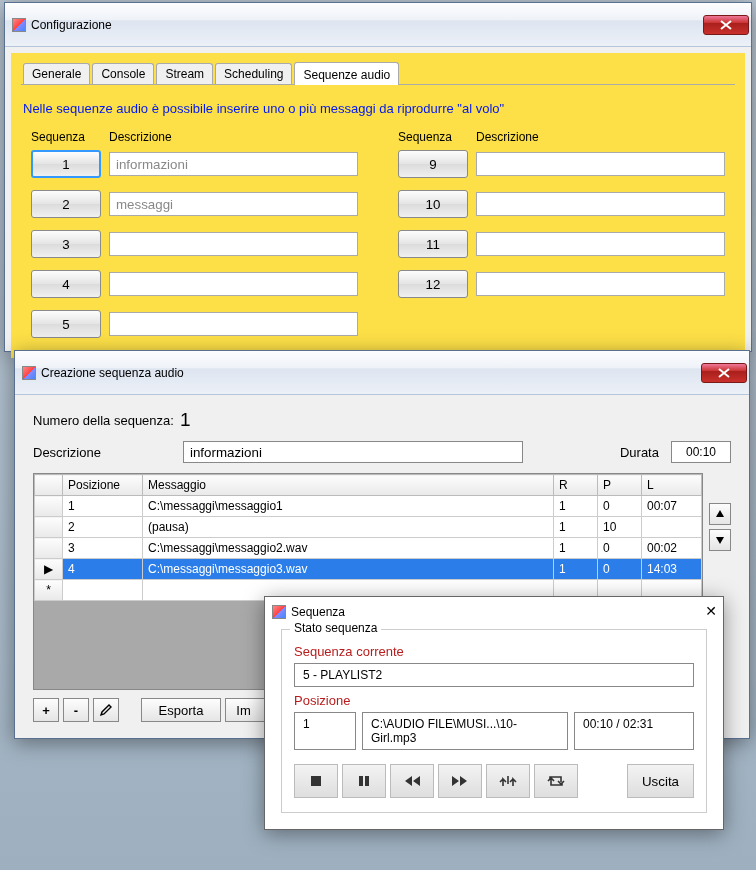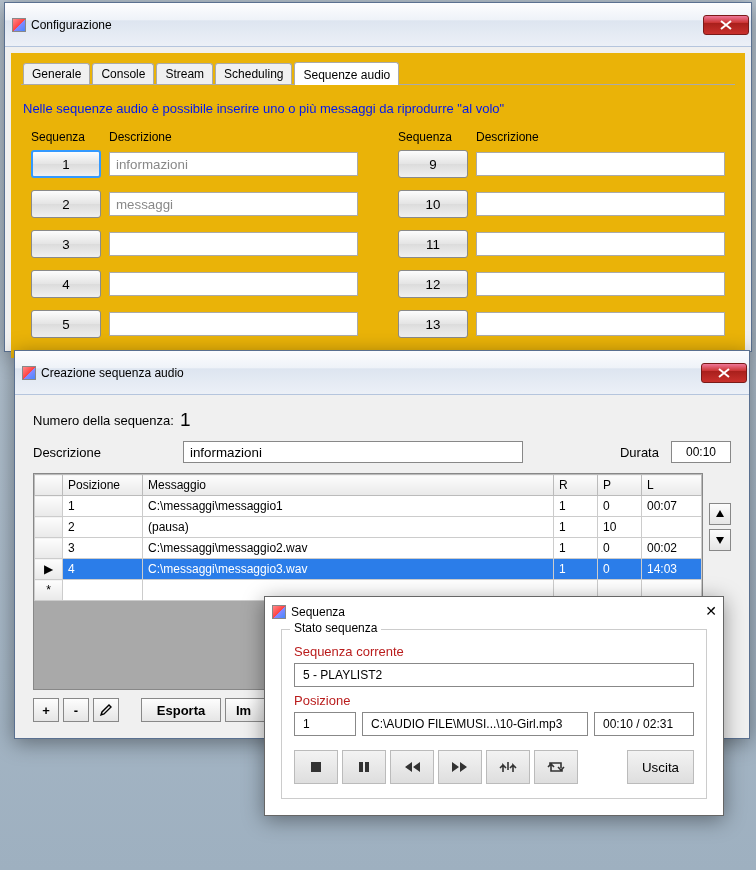--- a/index.html
+++ b/index.html
@@ -161,21 +161,20 @@
 }
 .bottom-toolbar { display: flex; gap: 4px; margin-top: 8px; align-items: center; }
 .tool-btn {
   height: 24px;
   border: 1px solid #888;
   background: linear-gradient(180deg,#fdfdfd,#e5e5e5);
   padding: 0 25px;
   cursor: pointer;
   display: inline-flex; align-items: center; justify-content: center;
   font-size: 13px;
-  font-weight: bold;
 }
 .tool-btn.small { width: 26px; padding: 0; font-weight: bold; }
 
 .w3 { left: 264px; top: 596px; width: 460px; background: #fff; border: 1px solid #666; }
 .w3 .titlebar { background: #fff; border-bottom: none; height: 26px; padding-top: 4px;}
 .w3 .titlebar .close-x {
   margin-left: auto;
   width: 20px; height: 18px;
   font-size: 14px;
   color: #000;
@@ -230,21 +229,21 @@
 <div class="window" style="left:4px; top:2px; width:748px; height:350px;">
   <div class="titlebar">
     <span class="appicon"></span>
     <span class="title">Configurazione</span>
     <div class="close-btn">
       <svg width="12" height="10" viewBox="0 0 12 10">
           <path d="M1 1 L11 9 M11 1 L1 9" stroke="#fff" stroke-width="2"></path>
         </svg>
     </div>
   </div>
-  <div class="client" style="background:#eab308;margin:6px;border:0;">
+  <div class="client" style="background:#fde047;margin:6px;border:0;">
     <div class="tabstrip" id="tabstrip">
         <div class="tab">Generale</div>
         <div class="tab">Console</div>
         <div class="tab">Stream</div>
         <div class="tab">Scheduling</div>
         <div class="tab active">Sequenze audio</div>
       </div>
     <div class="blue-info">Nelle sequenze audio è possibile inserire uno o più messaggi da riprodurre "al volo"</div>
     <div class="seq-cols">
       <div class="seq-col">
@@ -288,24 +287,20 @@
             <div class="seq-row">
               <button class="seq-btn">10</button>
               <input class="seq-desc" style="">
             </div>
             <div class="seq-row">
               <button class="seq-btn">11</button>
               <input class="seq-desc" style="">
             </div>
             <div class="seq-row">
               <button class="seq-btn">12</button>
-              <input class="seq-desc" style="">
-            </div>
-            <div class="seq-row">
-              <button class="seq-btn">13</button>
               <input class="seq-desc" style="">
             </div>
           </div>
       </div>
     </div>
   </div>
 </div>
 
 <div class="window w2">
   <div class="titlebar">
@@ -434,21 +429,21 @@
   </div>
   <div class="client">
     <div class="groupbox">
       <span class="legend">Stato sequenza</span>
       <div class="blue-lbl">Sequenza corrente</div>
       <div class="ro-box">5 - PLAYLIST2</div>
       <div class="blue-lbl">Posizione</div>
       <div class="pos-row">
         <div class="ro-box" style="width:62px;">1</div>
         <div class="ro-box" style="flex:1;">C:\AUDIO FILE\MUSI...\10-Girl.mp3</div>
-        <div class="ro-box" style="width:100px;">00:10 / 02:31</div>
+        <div class="ro-box" style="width:120px;">00:10 / 02:31</div>
       </div>
       <div class="ctrl-row">
         <div class="pbtn">
           <svg width="14" height="14" viewBox="0 0 14 14">
               <rect x="2" y="2" width="10" height="10" fill="#333"></rect>
             </svg>
         </div>
         <div class="pbtn">
           <svg width="14" height="14" viewBox="0 0 14 14">
               <rect x="2" y="2" width="4" height="10" fill="#333"></rect>

